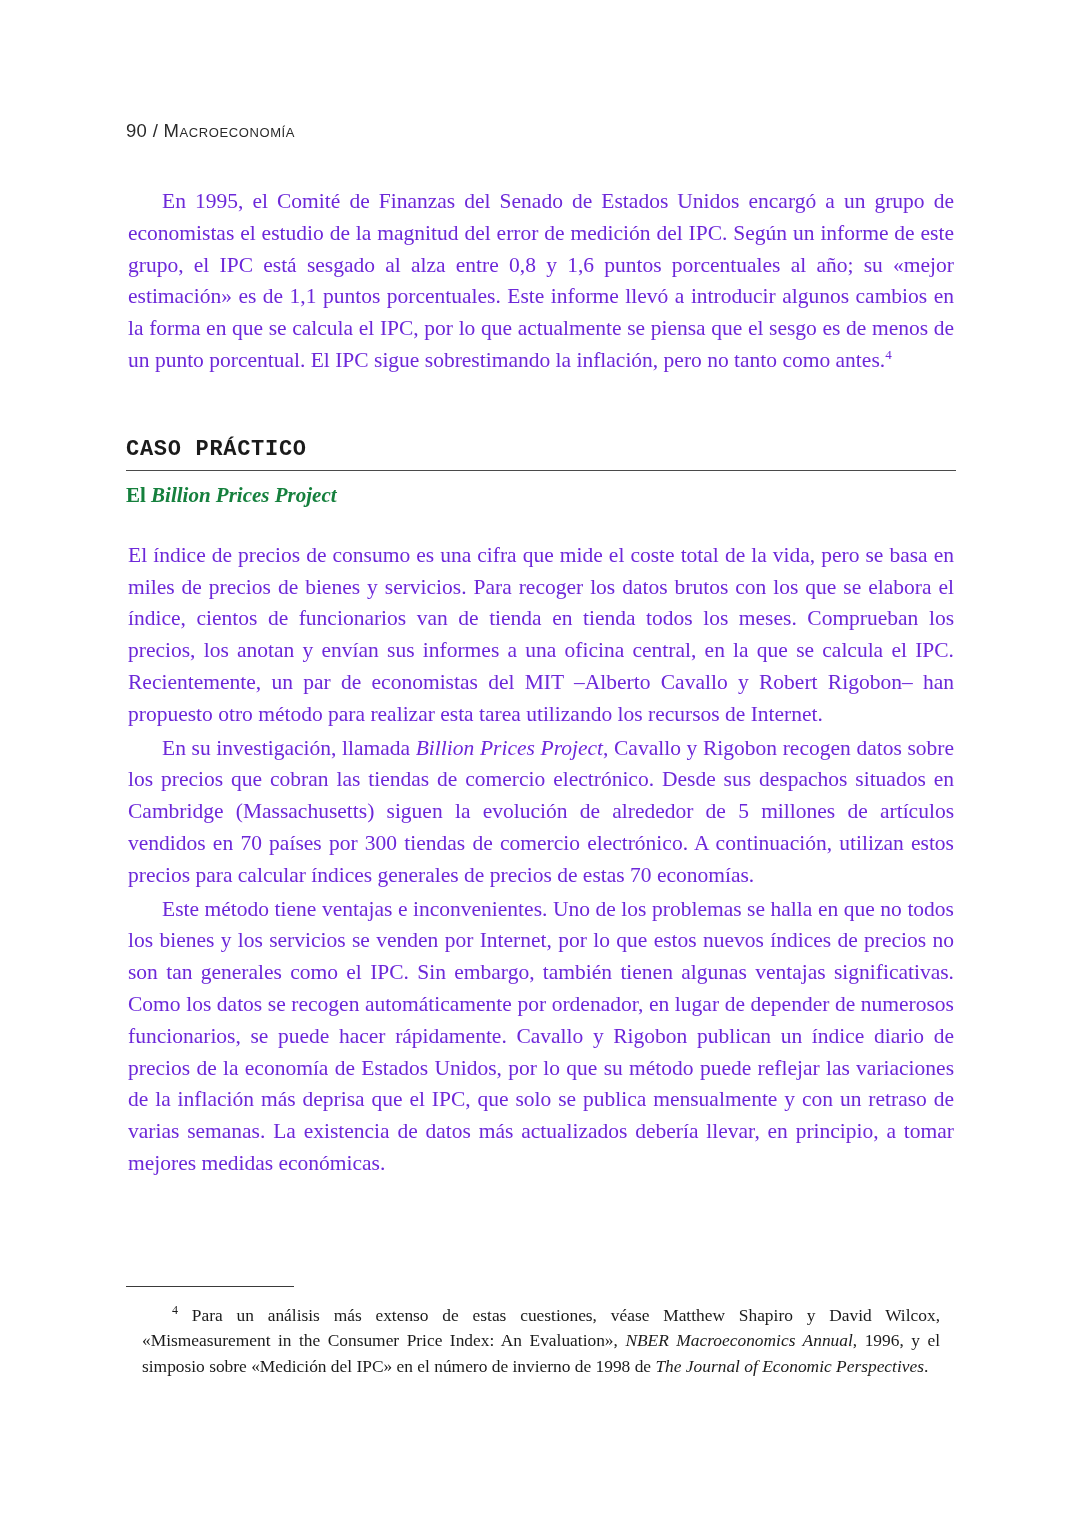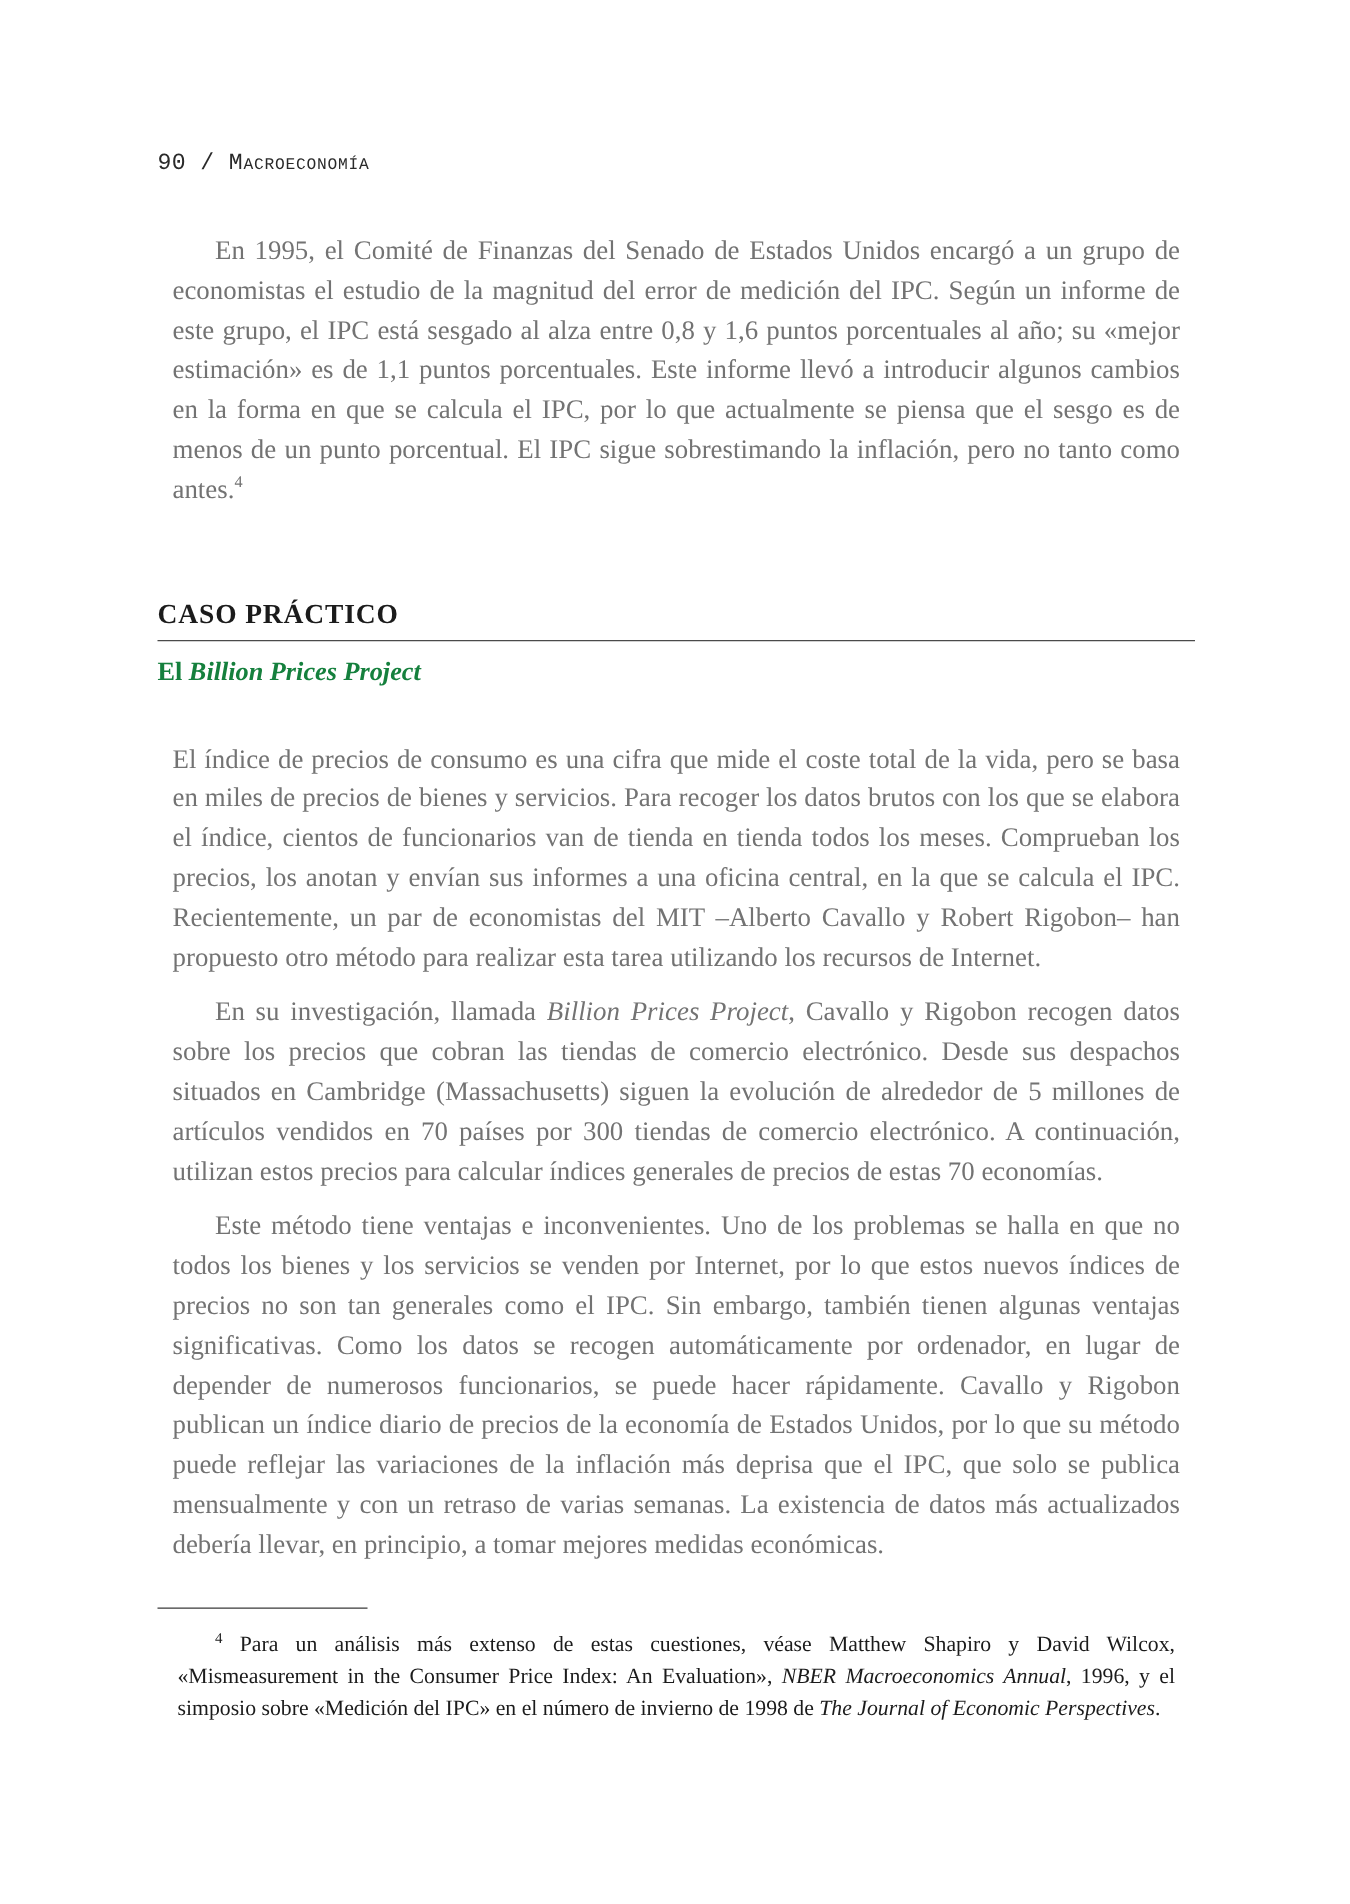--- a/index.html
+++ b/index.html
@@ -22,51 +22,51 @@
     padding: 0;
     overflow: hidden;
   }
   .content {
     position: absolute;
     left: 126px;
     top: 120px;
     width: 830px;
   }
   .running-head {
-    font-family: Liberation Mono, monospace;
+    font-family: Liberation Sans, sans-serif;
     font-size: 18.5px;
     letter-spacing: 0.3px;
     color: #2a2a2a;
     margin-bottom: 44px;
   }
   .running-head .smallcaps {
     font-variant: small-caps;
     letter-spacing: 0.6px;
   }
   p.body {
     font-size: 21.5px;
     line-height: 31.8px;
     text-align: justify;
-    margin: 12px;
-    color: #737373;
+    margin: 2px;
+    color: #6d28d9;
     text-justify: inter-word;
   }
   p.body.indent {
     text-indent: 34px;
   }
   .sup {
     font-size: 13px;
     vertical-align: super;
     line-height: 0;
   }
   .section-gap-1 { height: 58px; }
   .section-gap-2 { height: 30px; }
 
   .caso-title {
-    font-family: Liberation Serif, serif;
+    font-family: Liberation Mono, monospace;
     font-size: 22px;
     font-weight: bold;
     letter-spacing: 0.7px;
     color: #1b1b1b;
     margin: 0 0 8px 0;
   }
   .rule {
     border: 0;
     border-top: 1.6px solid #4a4a4a;
     margin: 0 0 12px 0;

